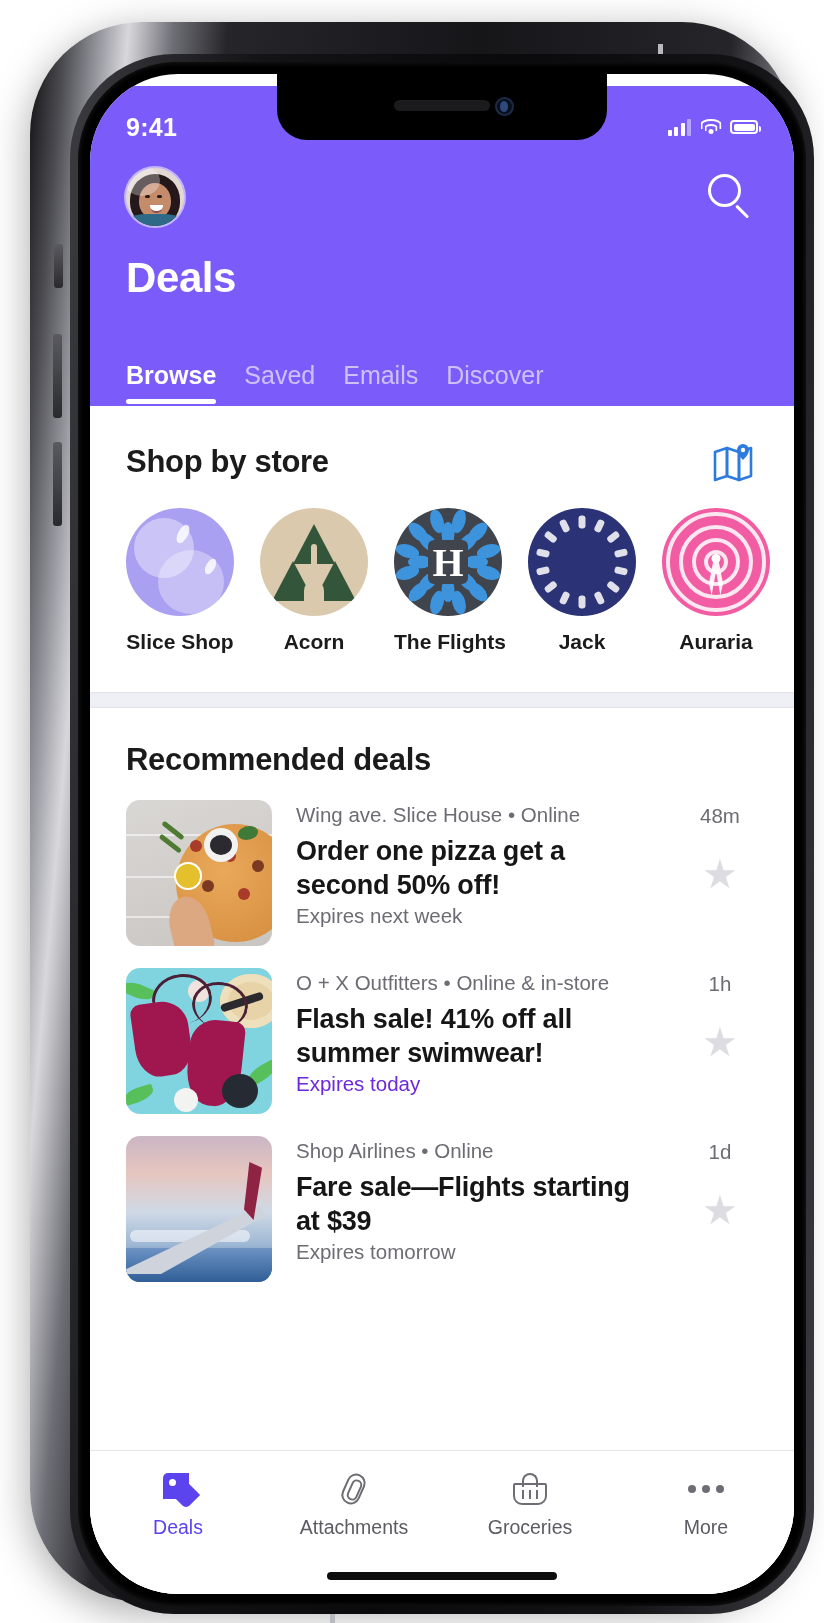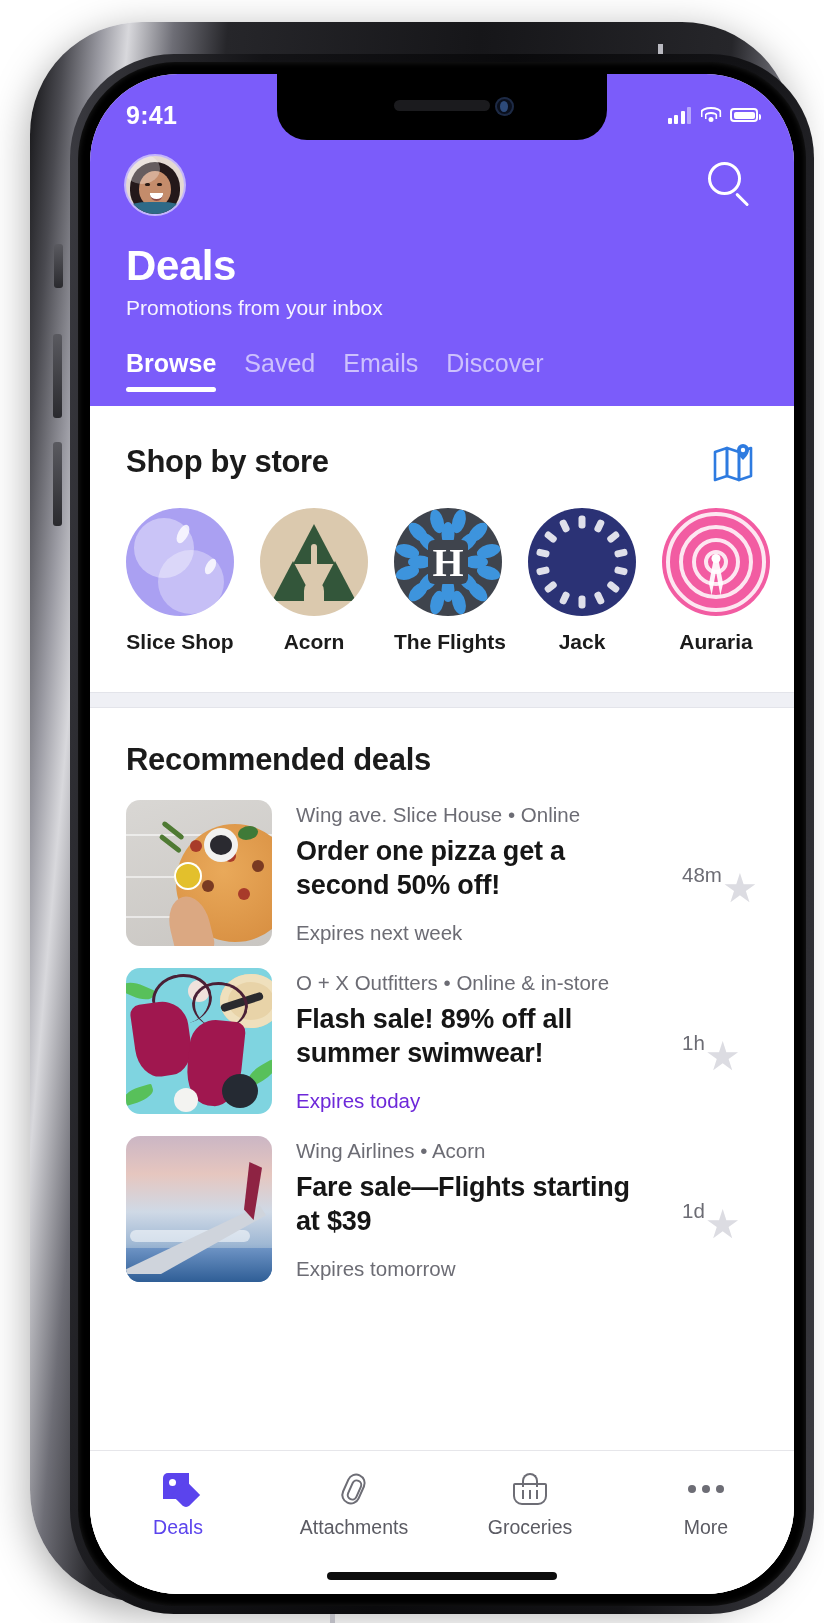--- a/index.html
+++ b/index.html
@@ -61,21 +61,21 @@
     border-radius:50%; background:#0a0f1c;
     box-shadow:inset 0 0 0 2px #1d2a45;
   }
   .camera::after{
     content:""; position:absolute; left:5px; top:4px; width:8px; height:11px;
     border-radius:50%; background:#2d4a7a;
   }
 
   
   .header{
-    position:absolute; left:0; top:0; width:100%; height:332px;
+    position:absolute; left:0; top:12px; width:100%; height:332px;
     background:#7B5CFA;
   }
   .statusbar{
     position:absolute; top:24px; left:0; width:100%; height:34px;
     display:flex; align-items:center; justify-content:space-between;
     padding:0 36px; color:#fff;
   }
   .clock{ font-size:25px; font-weight:bold; letter-spacing:.3px; }
   .status-right{ display:flex; align-items:center; gap:9px; }
   .bars{ display:flex; align-items:flex-end; gap:2.5px; height:17px; }
@@ -284,24 +284,24 @@
   .th-plane .wl{ position:absolute; right:10px; top:26px; width:30px; height:58px;
     background:#8e2343; clip-path:polygon(58% 0,100% 10%,72% 100%,40% 82%); }
   .th-plane .sea{ position:absolute; left:0; bottom:0; width:100%; height:34px;
     background:linear-gradient(180deg,#6d93c4,#2f5e96); }
   .th-plane .cloud{ position:absolute; left:4px; bottom:40px; width:120px; height:12px;
     background:rgba(255,255,255,.55); border-radius:8px; }
 
   .deal-main{ flex:1; min-width:0; padding-top:2px; }
   .deal-store{ font-size:20.5px; color:#6c6c74; line-height:1.25; }
   .deal-title{ font-size:27px; font-weight:bold; color:#161616; line-height:1.26; margin-top:6px; letter-spacing:-.2px; }
-  .deal-expiry{ font-size:20.5px; color:#6c6c74; margin-top:19px; }
+  .deal-expiry{ font-size:20.5px; color:#6c6c74; margin-top:2px; }
   .deal-expiry.urgent{ color:#6d28d9; }
 
-  .deal-right{ width:76px; flex:0 0 auto; display:flex; align-items:center; padding-top:4px; }
+  .deal-right{ width:76px; flex:0 0 auto; display:flex; flex-direction:column; align-items:center; padding-top:4px; }
   .deal-time{ font-size:20.5px; color:#6c6c74; }
   .star{ margin-top:26px; color:#dcdce2; font-size:40px; line-height:1; cursor:pointer; }
 
   
   .tabbar{
     position:absolute; left:0; bottom:0; width:100%; height:144px;
     background:#fff; border-top:1px solid #e6e6ea;
     display:flex; align-items:flex-start; padding-top:20px;
   }
   .navitem{ flex:1; display:flex; flex-direction:column; align-items:center; gap:9px; cursor:pointer; }
@@ -396,21 +396,20 @@
             <div class="av-shoulder"></div>
             <div class="av-light"></div>
           </div>
           <div class="search-btn">
             <div class="ring"></div>
             <div class="handle"></div>
           </div>
         </div>
 
         <div class="title">Deals</div>
-        <div class="subtitle">Promotions from your inbox</div>
 
         <div class="tabs">
           <div class="tab active">
             <div class="tab-label">Browse</div>
             <div class="ind"></div>
           </div>
           <div class="tab">
             <div class="tab-label">Saved</div>
 
           </div>
@@ -564,38 +563,38 @@
               <div class="shell"></div>
             <div class="strap s1"></div>
               <div class="strap s2"></div>
             <div class="suit1"></div>
               <div class="suit2"></div>
             <div class="dots"></div>
               <div class="ball"></div>
           </div>
           <div class="deal-main">
             <div class="deal-store">O + X Outfitters • Online &amp; in-store</div>
-            <div class="deal-title">Flash sale! 89% off all summer swimwear!</div>
+            <div class="deal-title">Flash sale! 41% off all summer swimwear!</div>
             <div class="deal-expiry urgent">Expires today</div>
           </div>
           <div class="deal-right">
             <div class="deal-time">1h</div>
             <div class="star">★</div>
           </div>
         </div>
 
         <div class="deal">
           <div class="thumb th-plane">
             <div class="cloud"></div>
               <div class="sea"></div>
               <div class="wing"></div>
               <div class="wl"></div>
           </div>
           <div class="deal-main">
-            <div class="deal-store">Wing Airlines • Acorn</div>
+            <div class="deal-store">Shop Airlines • Online</div>
             <div class="deal-title">Fare sale—Flights starting at $39</div>
             <div class="deal-expiry">Expires tomorrow</div>
           </div>
           <div class="deal-right">
             <div class="deal-time">1d</div>
             <div class="star">★</div>
           </div>
         </div>
 
         <div class="tabbar">

